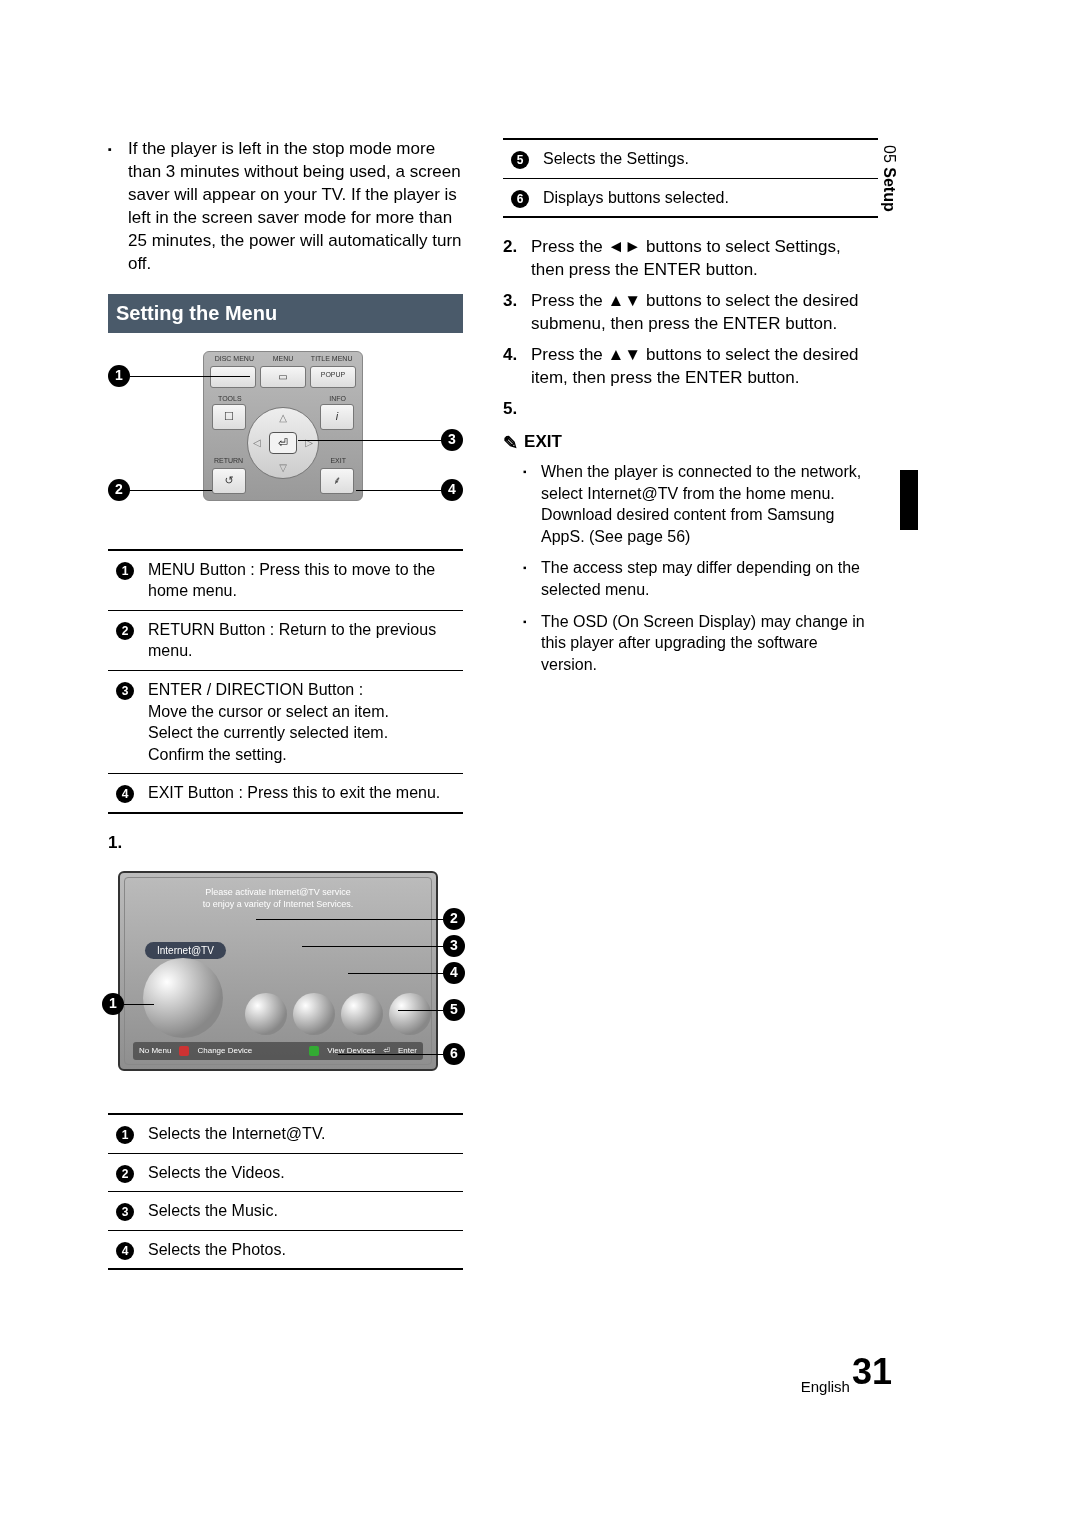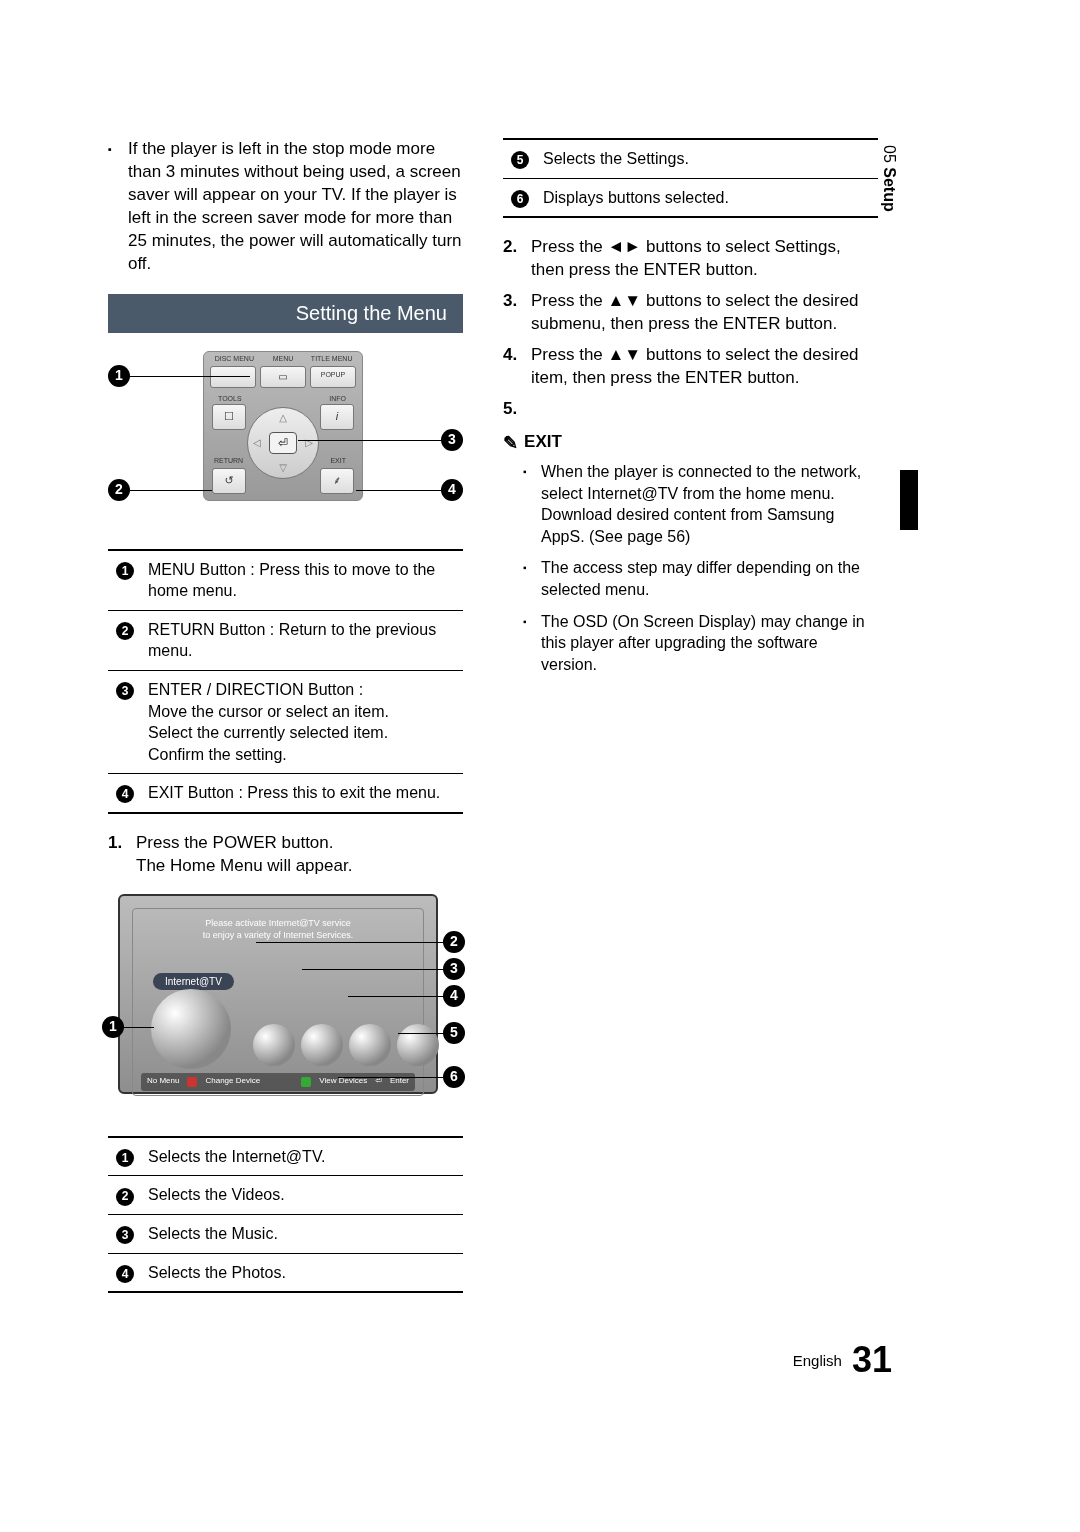--- a/index.html
+++ b/index.html
@@ -23,23 +23,23 @@
   }
   .col-left { width: 355px; }
   .col-right { width: 375px; }
 
   .bullet-block { display: flex; gap: 8px; margin-bottom: 18px; }
   .bullet-block .sq { font-size: 11px; padding-top: 4px; flex: 0 0 12px; }
 
   .section-title {
     background: #4a5a6a;
     color: #fff;
-    text-align: right;
-    font-weight: normal;
-    padding: 6px 16px;
+    text-align: left;
+    font-weight: bold;
+    padding: 6px 8px;
     font-size: 20px;
     margin-bottom: 18px;
   }
 
   
   .remote-box { position: relative; height: 170px; margin-bottom: 28px; }
   .remote-body {
     position: absolute;
     left: 95px; top: 0;
     width: 160px; height: 150px;
@@ -127,21 +127,21 @@
   .sub-bullet::before{content:"• "; font-weight:bold;}
 
   
   .home-box { position:relative; height:230px; margin-bottom:20px;}
   .tv {
     position:absolute; left:10px; top:8px; width:320px; height:200px;
     background:linear-gradient(180deg,#bcbcbc,#8e8e8e);
     border:2px solid #333; border-radius:6px;
     color:#fff; font-size:9px; text-align:center;
   }
-  .tv-inner{border:1px solid #888;margin:12px;height:calc(100% - 8px);border-radius:4px;position:relative;text-align:center;}
+  .tv-inner{border:1px solid #888;margin:4px;height:calc(100% - 8px);border-radius:4px;position:relative;text-align:center;}
   .tv-msg{padding:8px 30px;font-size:9px;}
   .tv-label-pill{
     position:absolute;left:20px;top:64px;
     background:rgba(40,50,70,.85);padding:2px 12px;border-radius:10px;
     font-size:10px;
   }
   .tv-orb{
     position:absolute;width:42px;height:42px;border-radius:50%;
     background:radial-gradient(circle at 30% 30%, #fff, #888 70%);
     top:115px;
@@ -166,22 +166,22 @@
   .side-tab{
     position:absolute; right:180px; top:145px;
     writing-mode:vertical-rl; font-size:16px;
   }
   .side-tab .chap{font-weight:normal;}
   .side-tab .lbl{font-weight:bold;}
   .black-tab{
     position:absolute; right:162px; top:470px; width:18px; height:60px; background:#000;
   }
   .page-num{
-    position:absolute; right:188px; bottom:147px;
-    font-size:15px; display:flex; align-items:center; gap:10px;
+    position:absolute; right:188px; bottom:135px;
+    font-size:15px; display:flex; align-items:flex-end; gap:2px;
   }
   .page-num .big{font-size:36px; font-weight:bold;}
   .arrows{font-family:inherit;}
 </style>
 </head>
 <body>
 
 <div class="side-tab">
   <span class="chap">05</span>
   <span> </span>
@@ -264,24 +264,20 @@
       <tr>
             <td class="num-cell"><span class="circ-num">4</span></td>
         <td><span class="bold">EXIT</span><span> Button : Press this to exit the menu.</span></td>
           </tr>
     </tbody>
       </table>
 
     <ol class="steps">
       <li>
         <span class="sn">1.</span>
-        <span>
-          <span>Press the </span><span class="bold">POWER</span><span> button.</span><br>
-          <span>The Home Menu will appear.</span>
-        </span>
       </li>
     </ol>
 
 
     <div class="home-box">
       <div class="tv">
         <div class="tv-inner">
           <div class="tv-msg">
             <div>Please activate Internet@TV service</div>
             <div>to enjoy a variety of Internet Services.</div>

